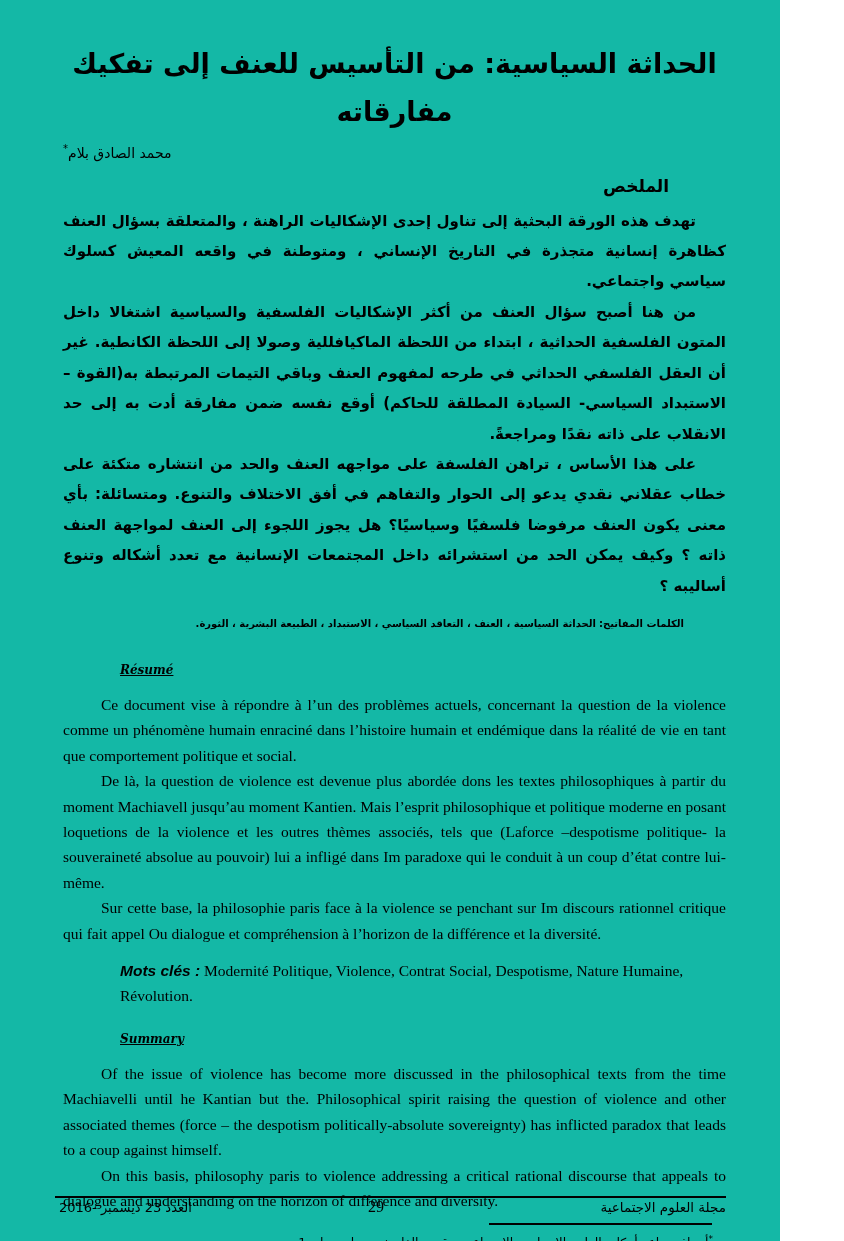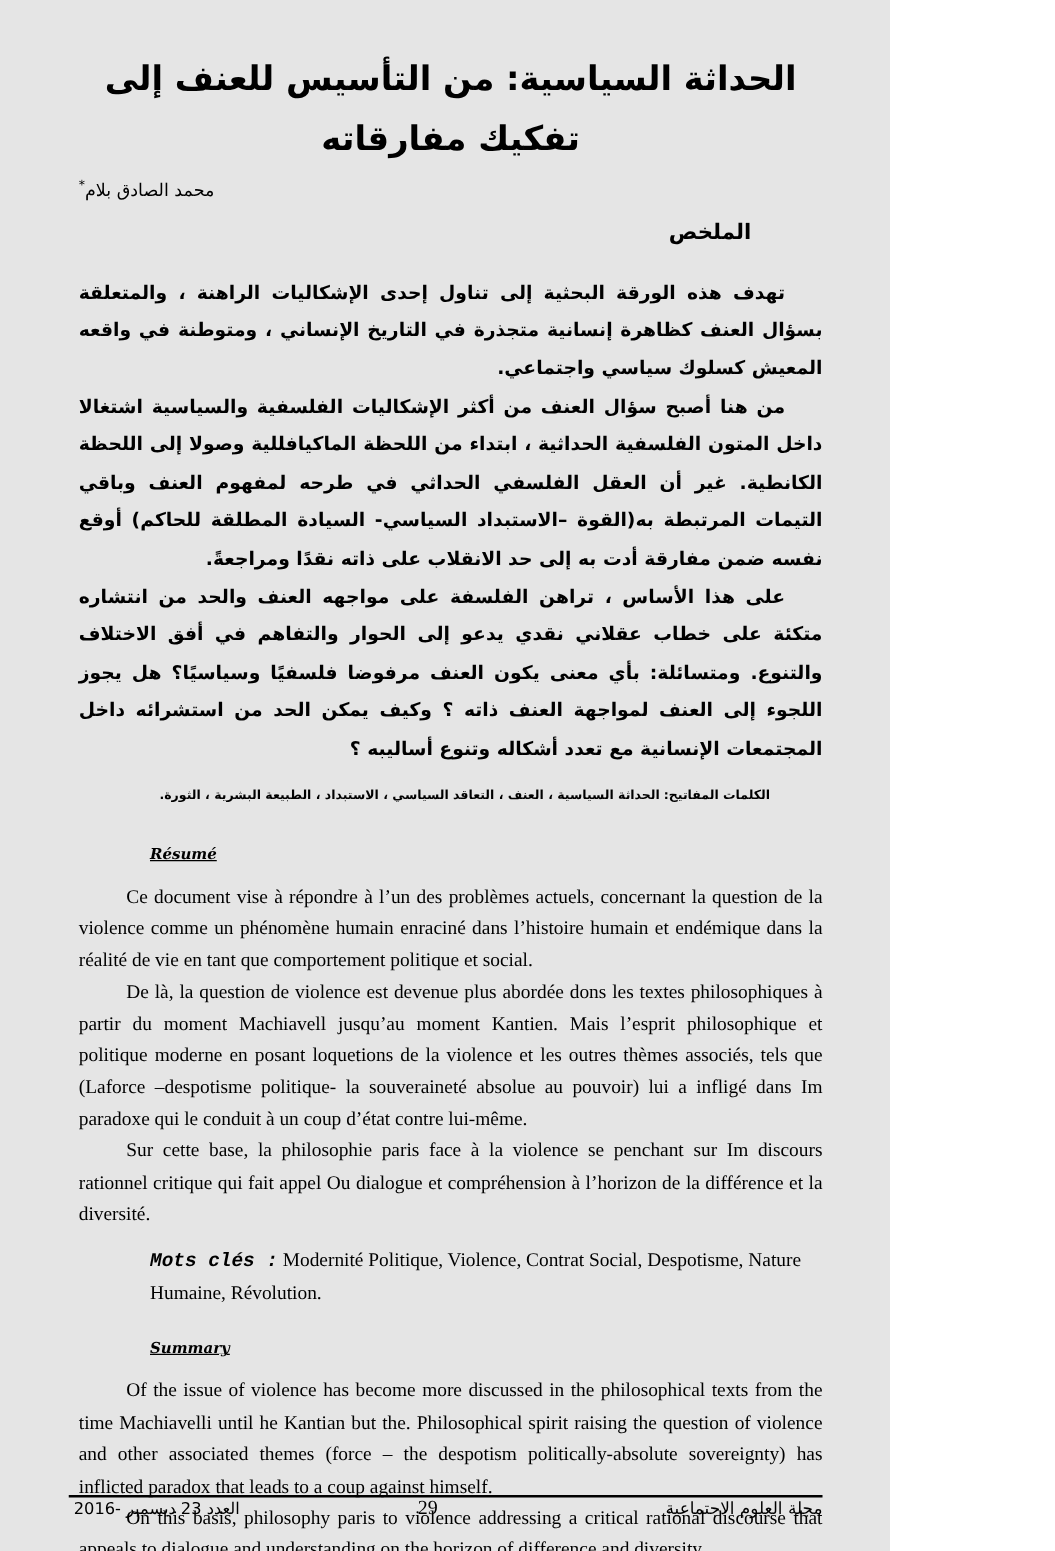--- a/index.html
+++ b/index.html
@@ -1,21 +1,21 @@
 <!DOCTYPE html>
 <html lang="ar"><head>
 <meta charset="utf-8">
 <style>
   * { box-sizing: border-box; }
   html, body { margin: 0; padding: 0; background: #ffffff; }
   .page {
     position: relative;
-    width: 712px;
+    width: 780px;
     height: 1241px;
-    background: #e5e5e5;
+    background: #14b8a6;
     color: #000;
     overflow: hidden;
     font-family: "Liberation Serif", "DejaVu Serif", serif;
   }
   .content { padding: 40px 54px 0 63px; }
 
   
   .title {
     direction: rtl;
     text-align: center;
@@ -49,21 +49,21 @@
     direction: rtl;
     unicode-bidi: plaintext;
     text-align: justify;
     font-family: "DejaVu Sans", sans-serif;
     font-weight: 600;
     font-size: 15px;
     line-height: 30.4px;
     margin: 0;
     text-indent: 30px;
   }
-  .ar-body { margin-top: 20px; }
+  .ar-body { margin-top: 7px; }
   .ar-keywords {
     direction: rtl;
     font-family: "DejaVu Sans", sans-serif;
     font-size: 10px;
     line-height: 30px;
     margin: 8px 42px 0 0;
   }
   .ar-keywords .kw-label-ar { font-weight: 800; }
   .ar-keywords .kw-text-ar { font-weight: 600; }
 
@@ -87,21 +87,21 @@
   }
   .latin-body { margin-top: 10px; }
   .latin-body p.big-indent { text-indent: 83px; }
   .kw-line {
     font-family: "Liberation Serif", serif;
     font-size: 15.5px;
     line-height: 25px;
     margin: 12px 0 0 57px;
   }
   .kw-label {
-    font-family: Liberation Mono, monospace;
+    font-family: Liberation Sans, sans-serif;
     font-style: italic;
     font-weight: bold;
   }
 
   
   .footnote { margin-top: 10px; direction: rtl; }
   .footnote-rule {
     width: 223px;
     height: 0;
     border-top: 2px solid #000;

